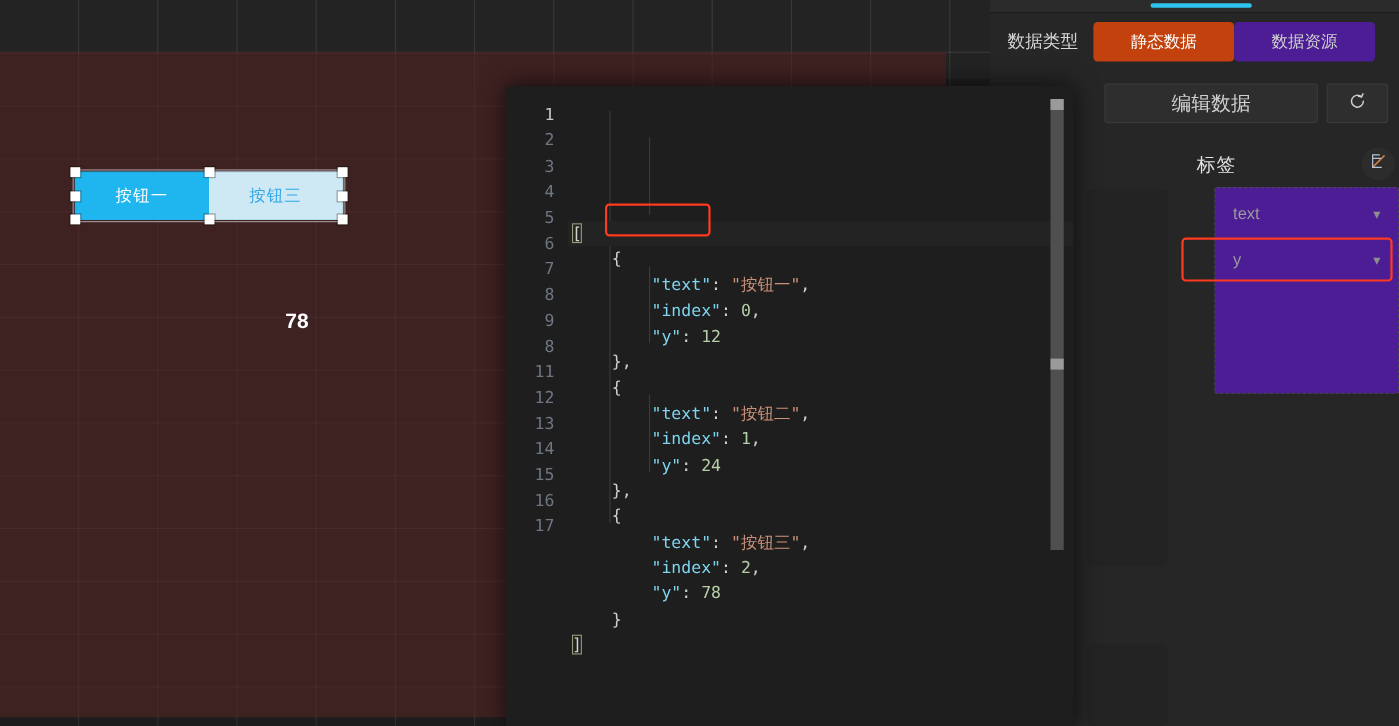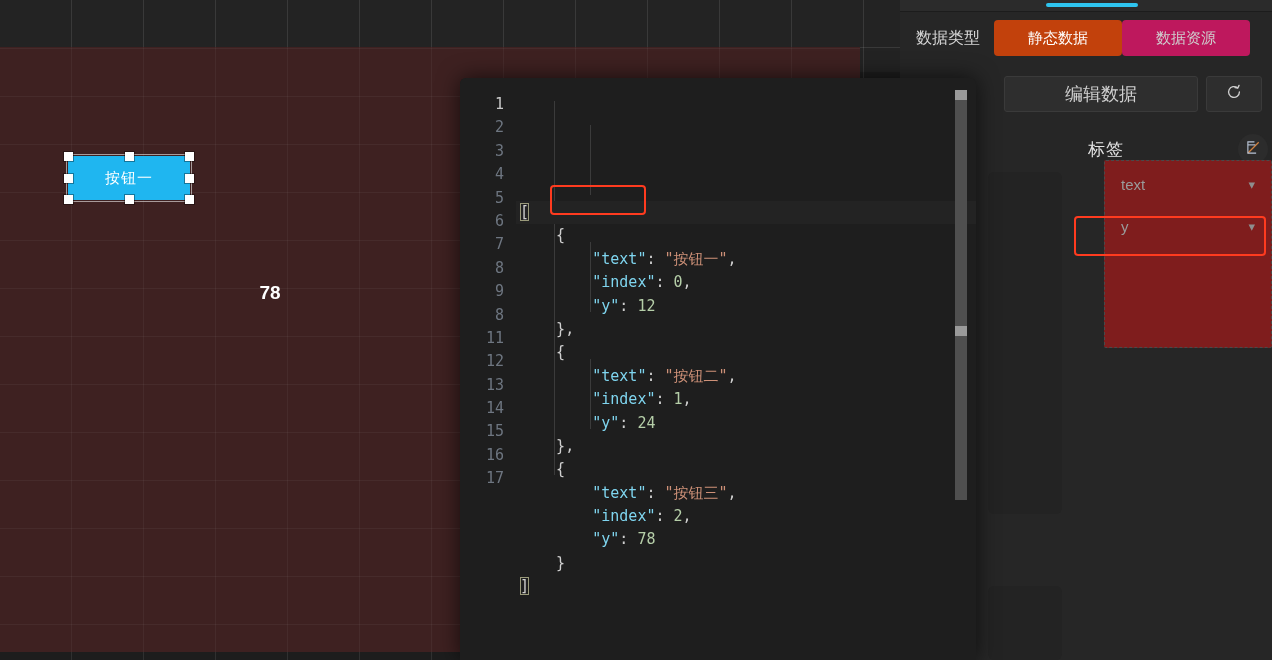--- a/index.html
+++ b/index.html
@@ -96,21 +96,21 @@
     background:#2ec4ef; border-radius:2px;
   }
   #dtype-row {
     position:absolute; left:0; top:12px; width:372px; height:52px;
     display:flex; align-items:center; padding-left:16px;
   }
   #dtype-label { font-size:16px; color:#d6d6d6; margin-right:14px; white-space:nowrap; }
   .pill-group { display:flex; }
   .pill {
     height:36px; padding:0 34px; display:flex; align-items:center; justify-content:center;
-    font-size:15px; color:#cfcfcf; background:#be185d; cursor:pointer;
+    font-size:15px; color:#cfcfcf; background:#4c1d95; cursor:pointer;
     border-radius:4px;
   }
   .pill.active { background:#c2410c; color:#ffffff; }
 
   #edit-row {
     position:absolute; left:1004px; top:76px; width:258px; height:36px;
     display:flex; gap:8px;
   }
   #edit-data-btn {
     flex:1; background:#2e2e2e; border:1px solid #3a3a3a; border-radius:3px;
@@ -135,22 +135,22 @@
   #label-head {
     display:flex; align-items:center; justify-content:space-between;
     height:38px; padding:0 4px 0 2px;
   }
   #label-title { font-size:17px; color:#e3e3e3; letter-spacing:1px; }
   #edit-icon-btn {
     width:30px; height:30px; border-radius:50%; background:#2c2c2c;
     display:flex; align-items:center; justify-content:center; cursor:pointer;
   }
   #label-dropzone {
-    position:absolute; left:18px; top:30px; width:168px; height:188px;
-    border:1px dashed #4a4a4a; background:#7f1d1d; border-radius:2px;
+    position:absolute; left:18px; top:40px; width:168px; height:188px;
+    border:1px dashed #4a4a4a; background:#4c1d95; border-radius:2px;
   }
   .field-select {
     position:relative; margin:4px; height:38px;
     display:flex; align-items:center; justify-content:space-between;
     padding:0 12px; font-size:15px; color:#9a9a9a; cursor:pointer;
   }
   .chev { color:#8e8e8e; font-size:13px; }
   #field-y-highlight {
     position:absolute; left:-12px; top:86px; width:192px; height:40px;
     border:2px solid #ff3b1f; border-radius:4px; pointer-events:none;
@@ -206,20 +206,21 @@
 </head>
 <body>
 
 <div id="canvas">
   <div id="canvas-strip"></div>
   <div id="component-region"></div>
 
   <div id="btn-group-wrap">
     <div id="btn-group">
       <div class="seg-btn active">按钮一</div>
+      <div class="seg-btn">按钮三</div>
       <div id="sel-outline"></div>
       <div class="handle h-tl"></div>
       <div class="handle h-tm"></div>
       <div class="handle h-tr"></div>
       <div class="handle h-ml"></div>
       <div class="handle h-mr"></div>
       <div class="handle h-bl"></div>
       <div class="handle h-bm"></div>
       <div class="handle h-br"></div>
     </div>

